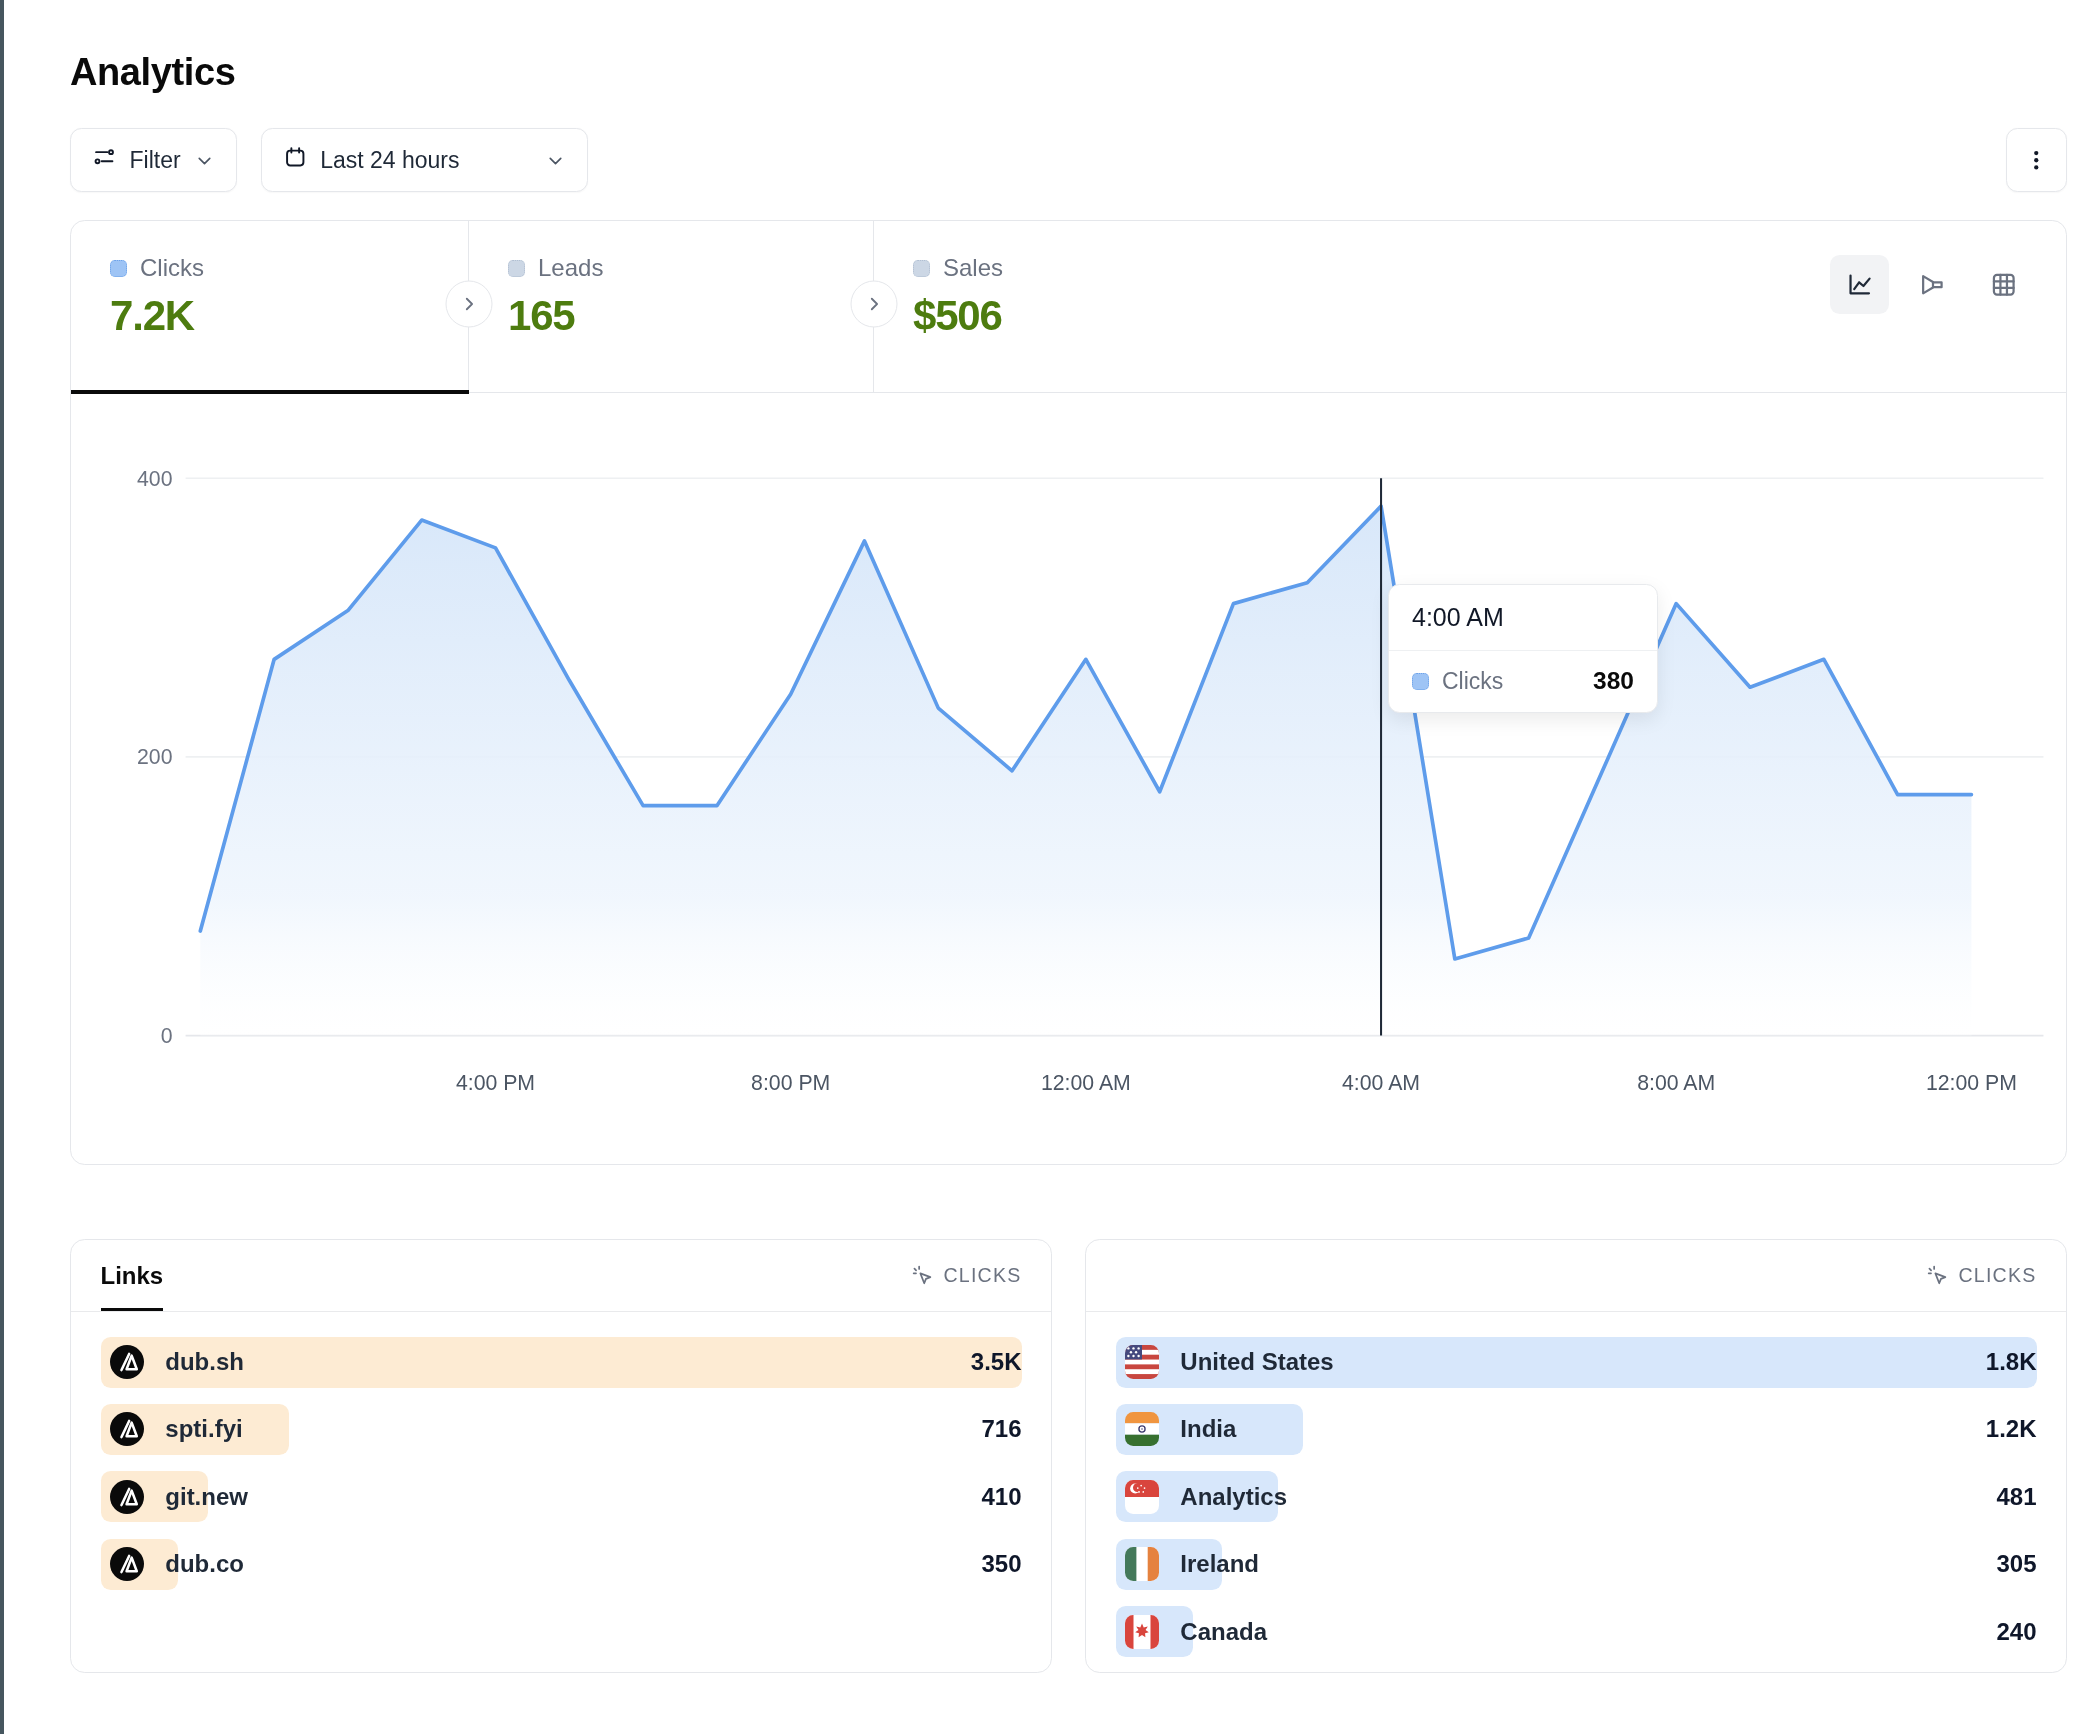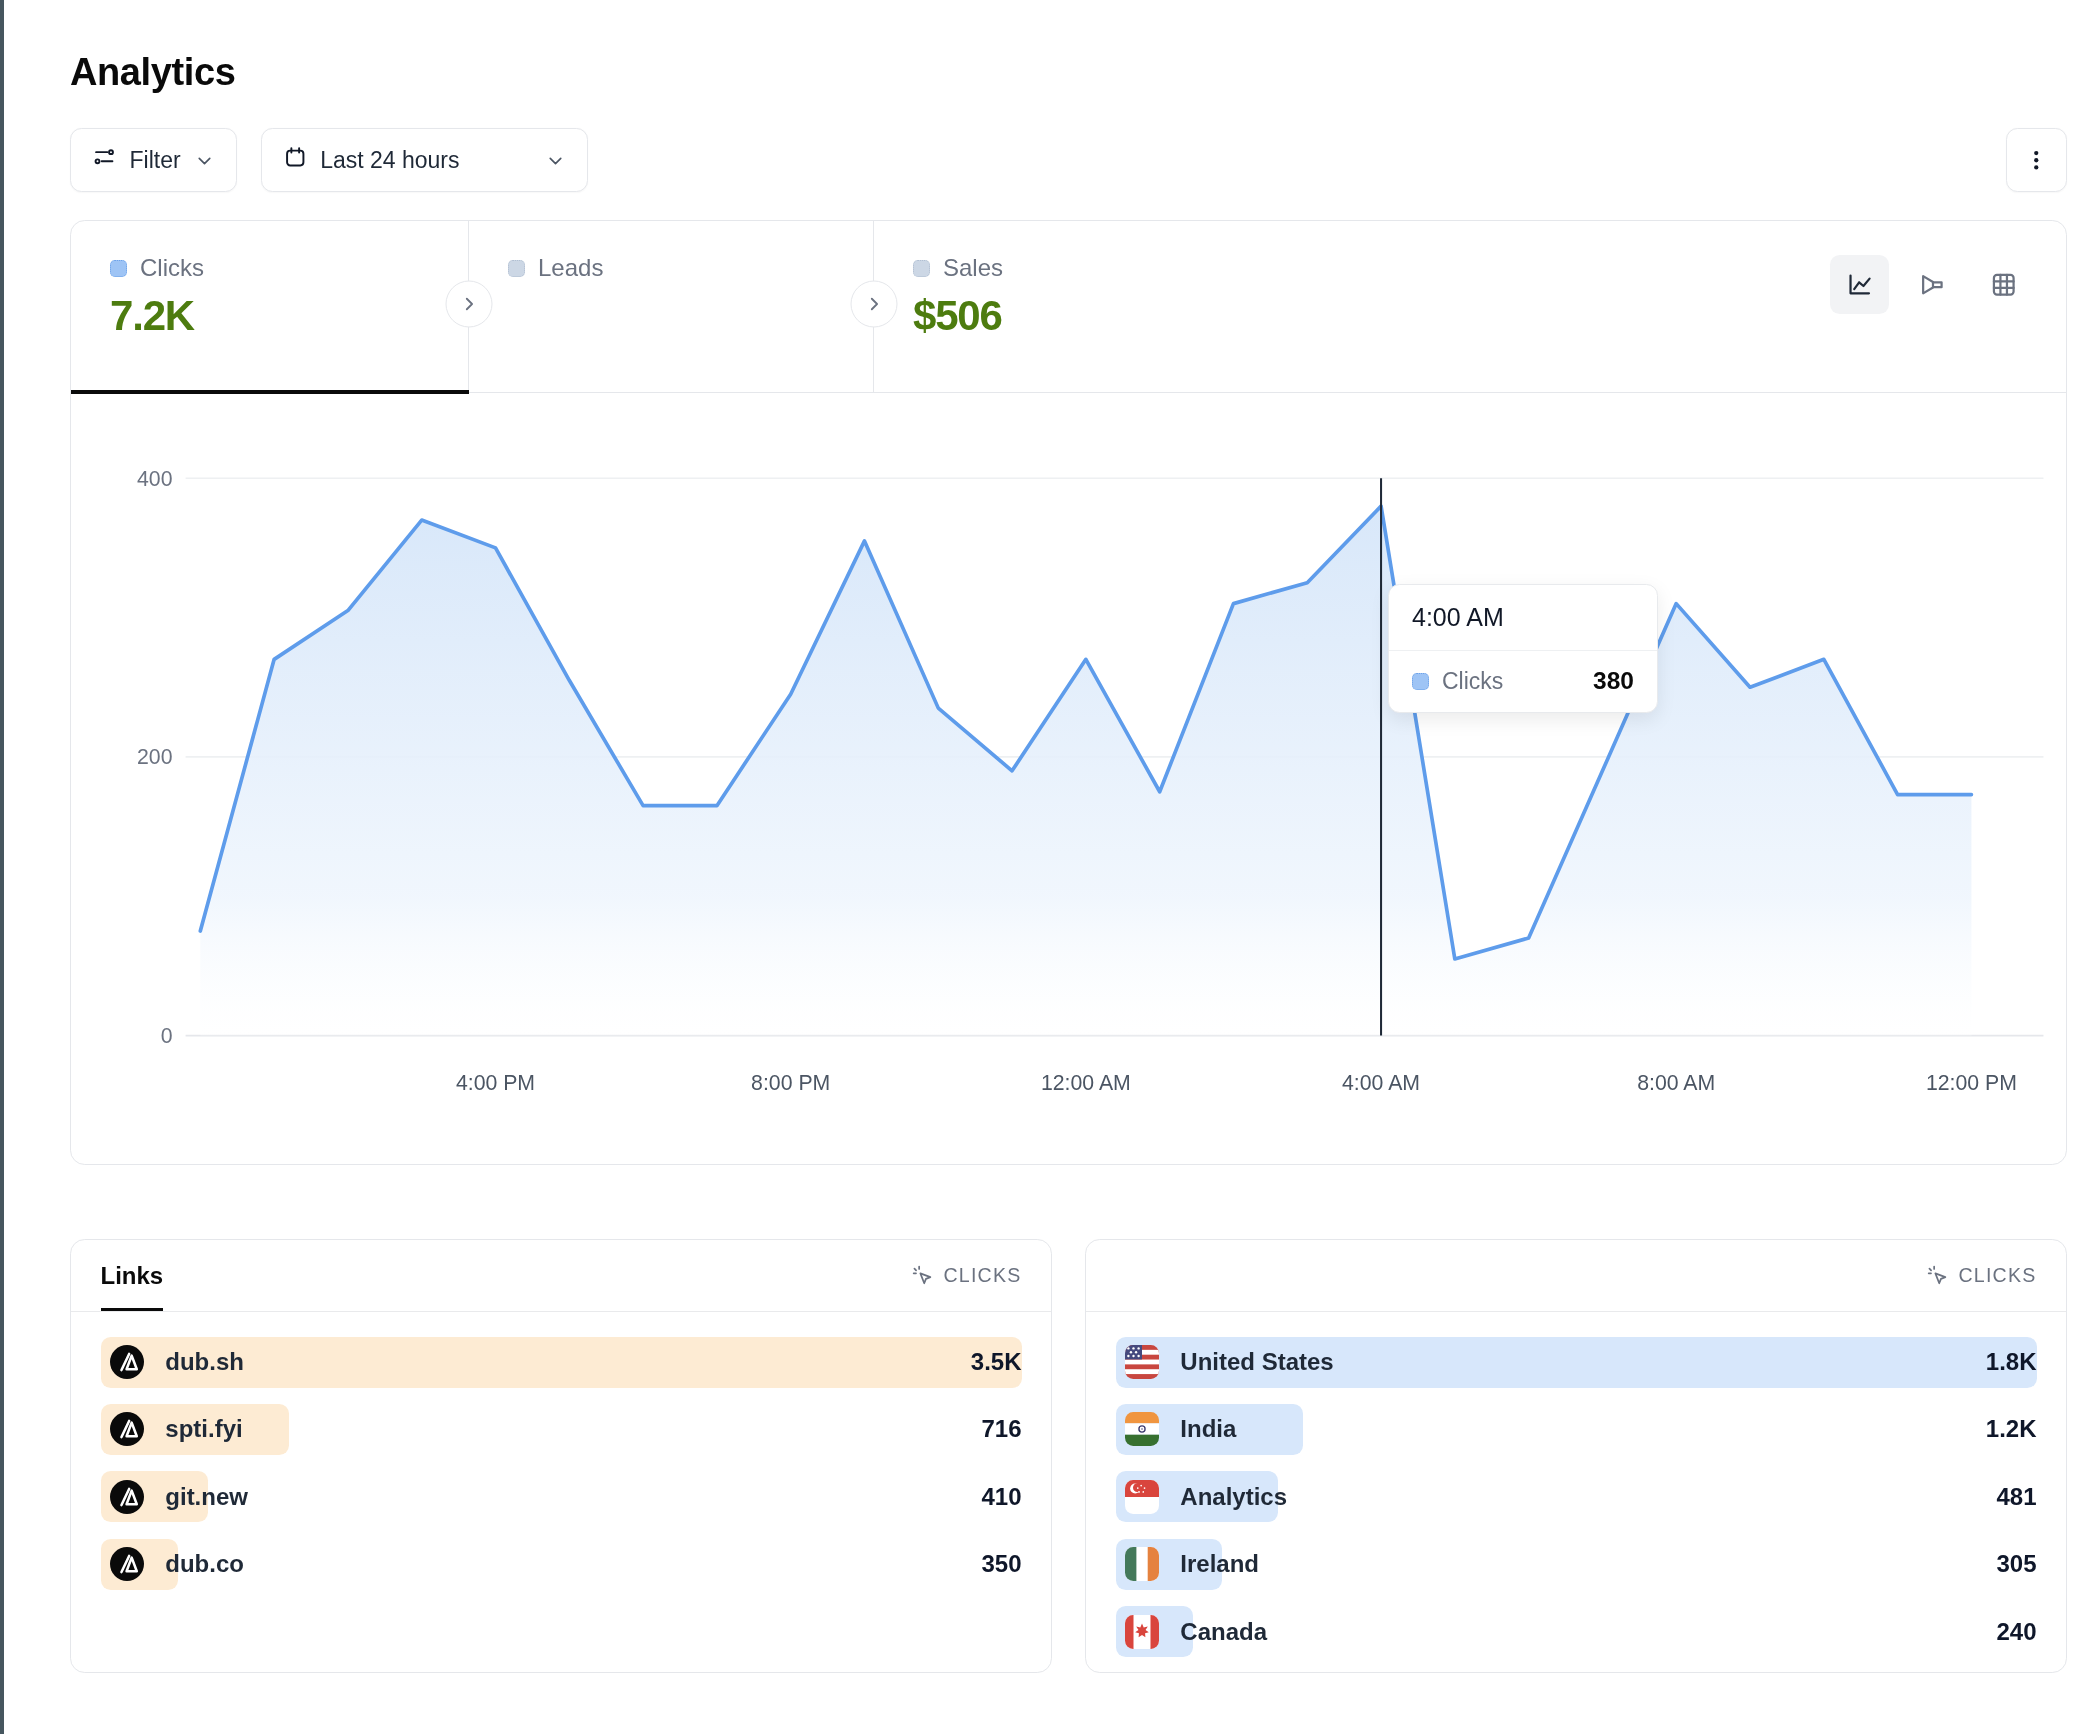--- a/index.html
+++ b/index.html
@@ -129,20 +129,21 @@
             <span class="sq active"></span>
             <span>Clicks</span>
           </div>
           <div class="val">7.2K</div>
         </div>
         <div class="stat-tab t2">
           <div class="lbl-row">
             <span class="sq inactive"></span>
             <span>Leads</span>
           </div>
+          <div class="val">165</div>
         </div>
         <div class="stat-tab t3">
           <div class="lbl-row">
             <span class="sq inactive"></span>
             <span>Sales</span>
           </div>
           <div class="val">$506</div>
         </div>
         <div class="active-underline"></div>
       <div class="sep-circle" style="left:398px">

